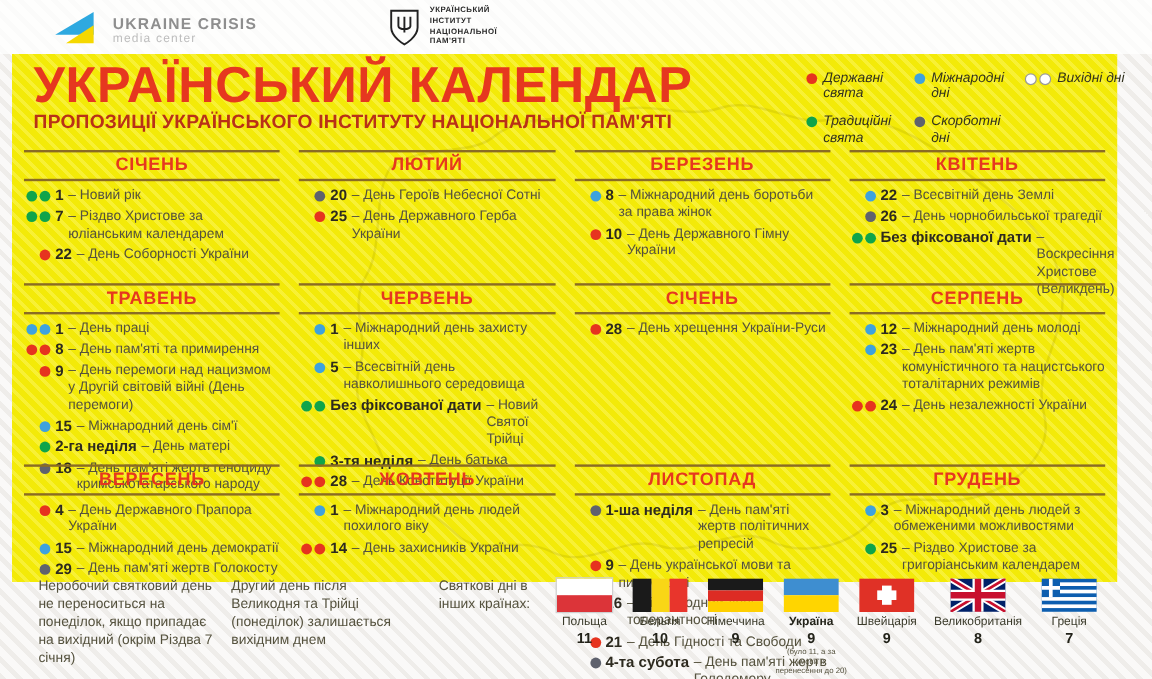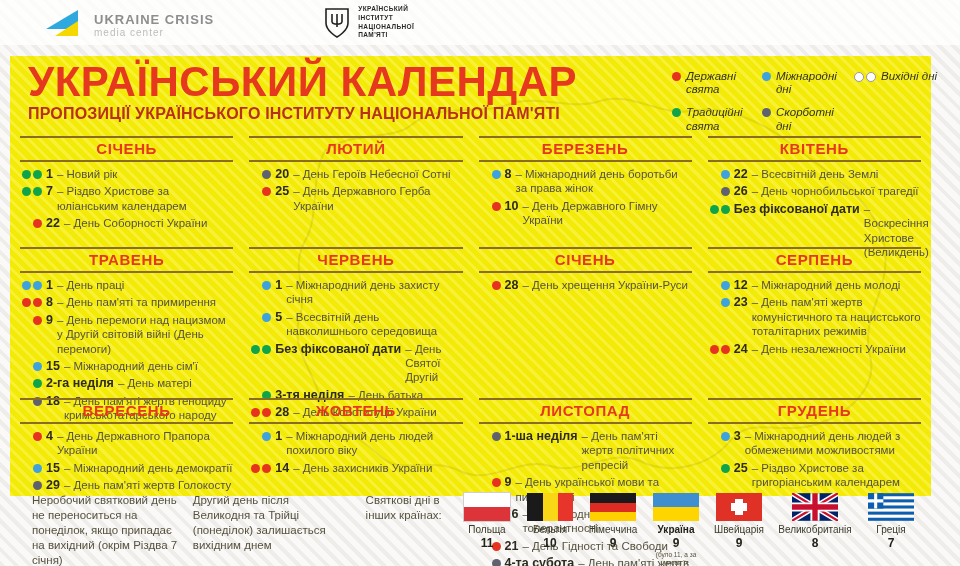--- a/index.html
+++ b/index.html
@@ -12,21 +12,21 @@
   .topbar{position:absolute;left:0;top:0;width:960px;height:45px;background:rgba(255,255,255,.75);display:flex;align-items:center;}
   .ucmc{display:flex;align-items:flex-end;margin-left:44px;}
   .ucmc-tri{width:36px;height:30px;margin-right:14px;}
   .ucmc-text .l1{font-size:13px;font-weight:bold;color:#8e8e8e;letter-spacing:1px;}
   .ucmc-text .l2{font-size:10px;color:#bdbdbd;letter-spacing:1px;}
   .uinp{display:flex;align-items:center;margin-left:110px;}
   .uinp-shield{width:26px;height:32px;margin-right:8px;}
   .uinp-text{font-size:6.5px;font-weight:bold;color:#2a2a2a;line-height:1.35;letter-spacing:.4px;}
   
   .poster{
-    position:absolute;left:10px;top:56px;width:921px;height:440px;
+    position:absolute;left:10px;top:45px;width:921px;height:440px;
     background:
       repeating-linear-gradient(45deg,rgba(255,250,120,.4) 0 3px,rgba(0,0,0,0) 3px 8px),
       #f3ea08;
   }
   .map{position:absolute;left:0;top:0;pointer-events:none;}
   .title-block{position:absolute;left:18px;top:4px;}
   .title{font-size:42px;font-weight:bold;color:#e6371f;line-height:1.05;letter-spacing:.5px;margin:0;}
   .subtitle{font-size:16px;font-weight:bold;color:#b93018;margin-top:1px;letter-spacing:.2px;}
   
   .legend{position:absolute;left:662px;top:14px;width:252px;display:grid;grid-template-columns:86px 88px 96px;column-gap:4px;row-gap:10px;}
@@ -272,36 +272,36 @@
           <span class="etext">– День пам'яті жертв геноциду кримськотатарського народу</span>
         </div>
       </div>
       <div class="month">
         <div class="mhead">ЧЕРВЕНЬ</div>
         <div class="entry">
           <div class="dots" style="display: flex;">
             <span class="dot" style="background: rgb(62, 162, 222);"></span>
           </div>
           <span class="eday">1</span>
-          <span class="etext">– Міжнародний день захисту січня</span>
+          <span class="etext">– Міжнародний день захисту інших</span>
         </div>
         <div class="entry">
           <div class="dots" style="display: flex;">
             <span class="dot" style="background: rgb(62, 162, 222);"></span>
           </div>
           <span class="eday">5</span>
           <span class="etext">– Всесвітній день навколишнього середовища</span>
         </div>
         <div class="entry">
           <div class="dots" style="display: flex;">
             <span class="dot" style="background: rgb(15, 164, 74);"></span>
             <span class="dot" style="background: rgb(15, 164, 74);"></span>
           </div>
           <span class="eday">Без фіксованої дати</span>
-          <span class="etext">– День Святої Другій</span>
+          <span class="etext">– Новий Святої Трійці</span>
         </div>
         <div class="entry">
           <div class="dots" style="display: flex;">
             <span class="dot" style="background: rgb(15, 164, 74);"></span>
           </div>
           <span class="eday">3-тя неділя</span>
           <span class="etext">– День батька</span>
         </div>
         <div class="entry">
           <div class="dots" style="display: flex;">

